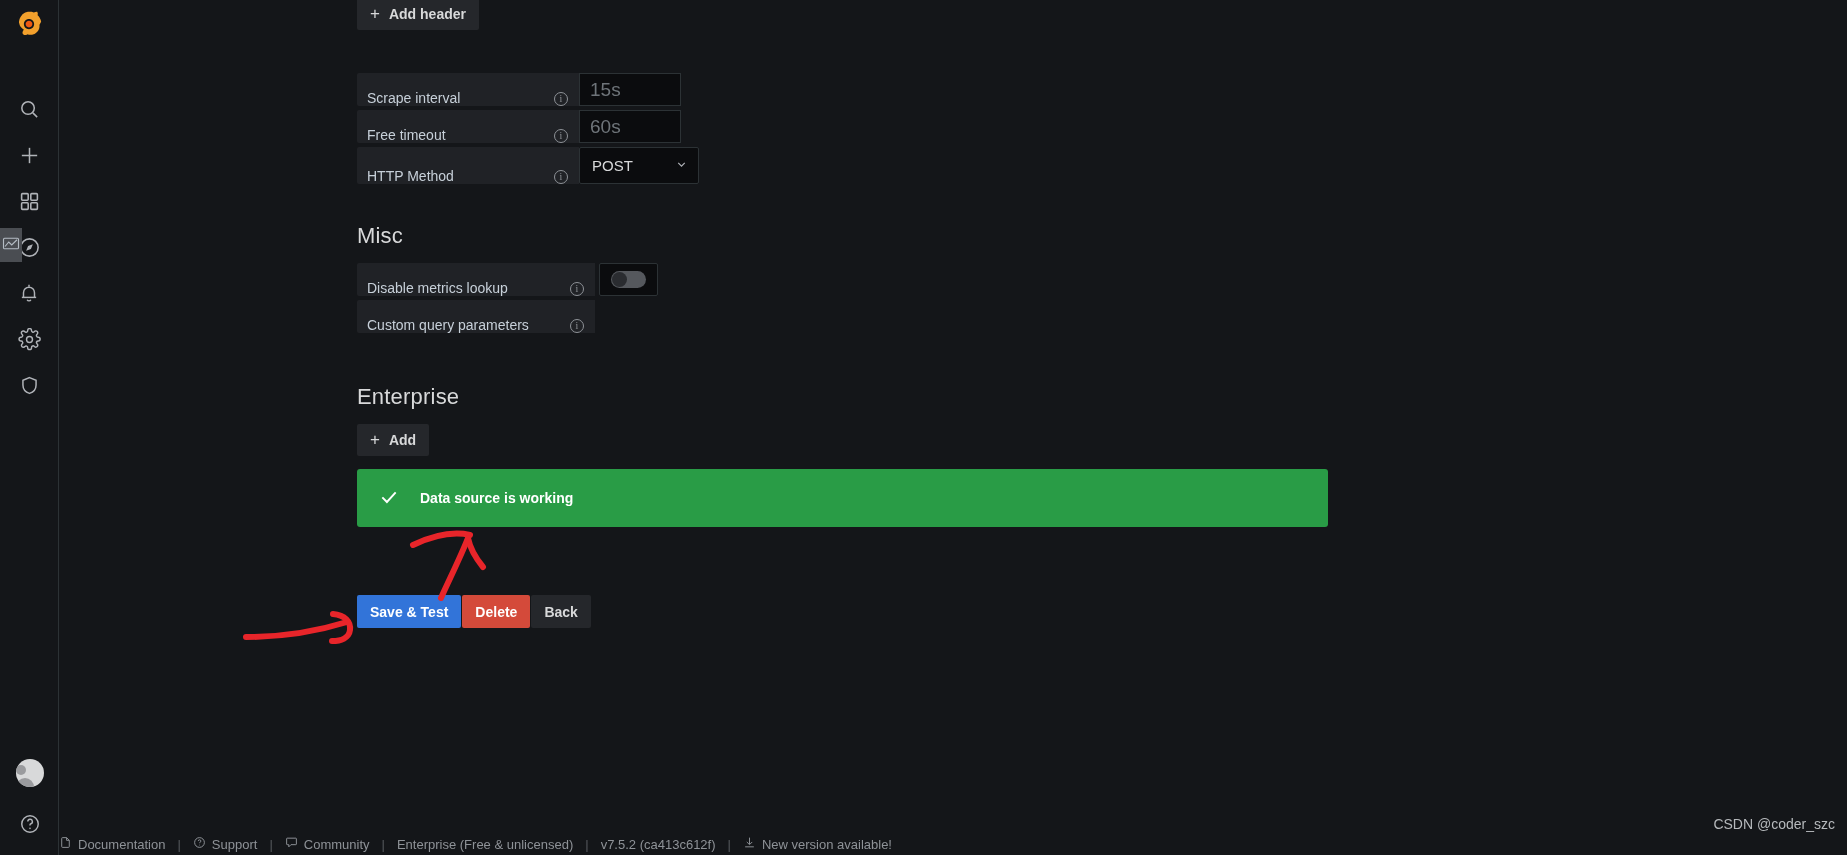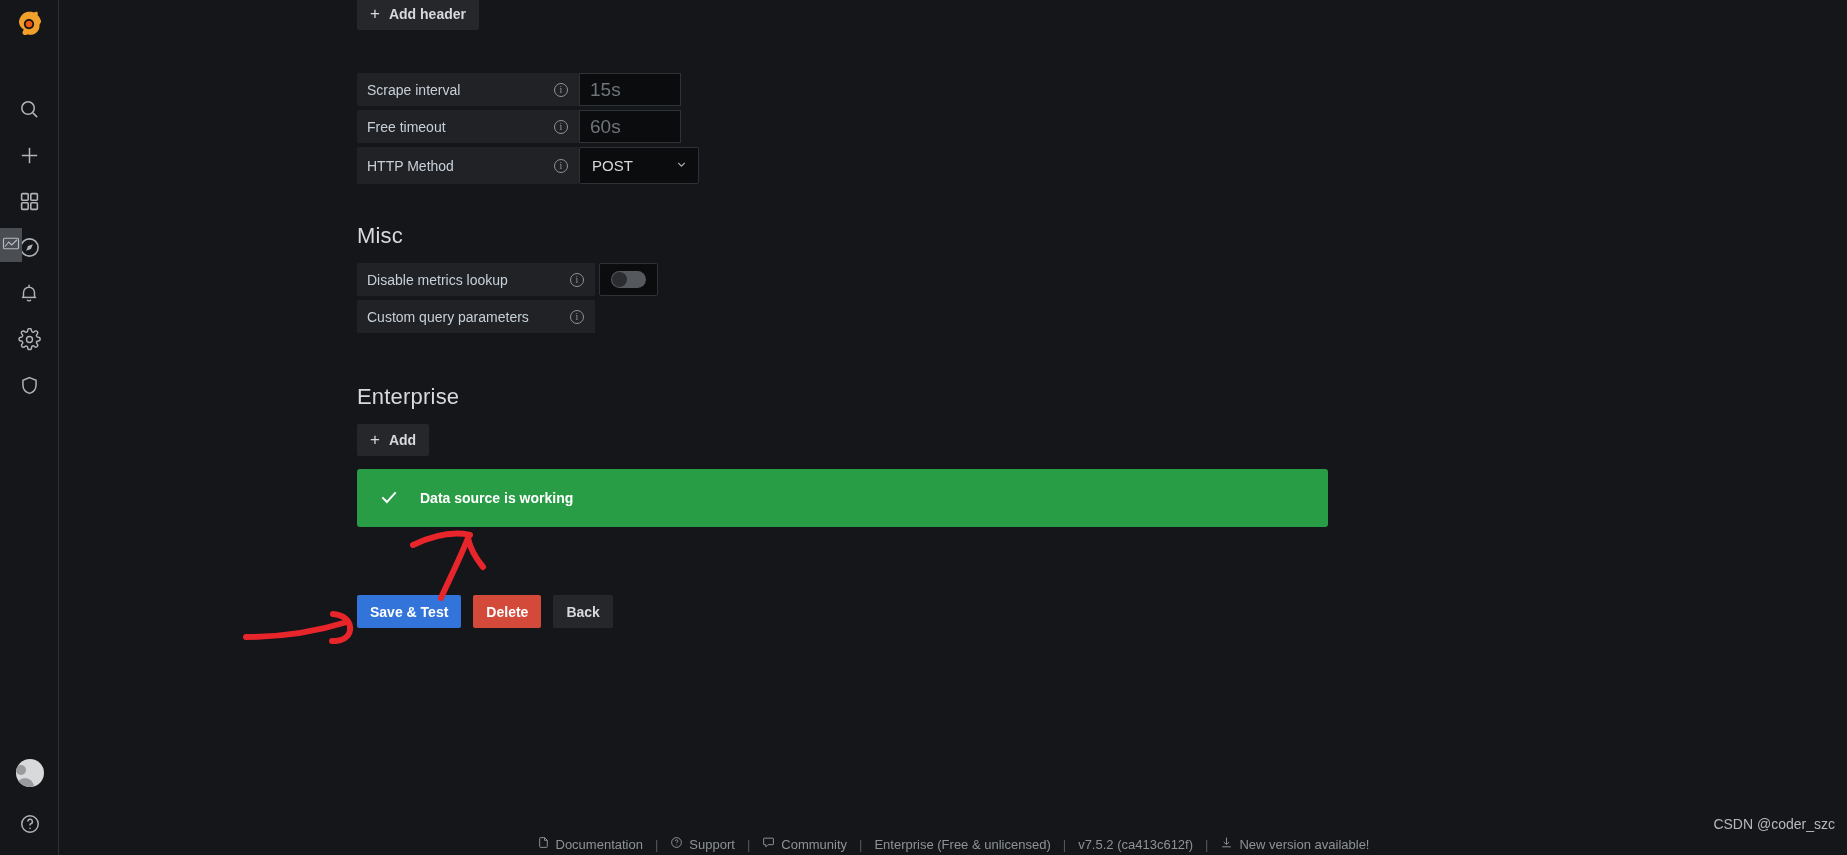--- a/index.html
+++ b/index.html
@@ -59,21 +59,21 @@
     cursor: pointer; white-space: nowrap;
   }
   .btn-secondary { background: #25272b; color: #d8d9da; }
   .btn-plus { font-size: 17px; font-weight: 400; line-height: 1; position: relative; top: -1px; }
 
   .add-header-btn { position: absolute; left: 0; top: -2px; }
 
   
   .field-row { display: flex; align-items: center; margin-bottom: 4px; }
   .field-label {
-    display: flex; align-items: center; justify-content: space-between;
+    display: flex; align-items: flex-end; justify-content: space-between;
     background: #202226;
     height: 33px; border-radius: 2px 0 0 2px;
     padding: 0 11px 0 10px;
     font-size: 14px; color: #c7d0d9;
   }
   .field-label .lbl { font-size: 14px; color: #c7d0d9; }
   .info-i {
     width: 14px; height: 14px; border-radius: 50%;
     border: 1px solid #8e9297;
     color: #8e9297; font-size: 10px; line-height: 12px;
@@ -129,21 +129,21 @@
   }
   .alert .check { font-size: 20px; font-weight: 400; line-height: 1; }
 
   .btn-primary { background: #3274d9; color: #fff; height: 33px; font-size: 14px; }
   .btn-danger  { background: #d44a3a; color: #ffffff; height: 33px; font-size: 14px; }
   .btn-back    { background: #25272b; color: #d8d9da; height: 33px; font-size: 14px; justify-content: flex-end; }
 
   
   .footer {
     position: absolute; left: 59px; bottom: 0; width: 1788px;
-    display: flex; align-items: center; justify-content: center;
+    display: flex; align-items: center; 
     gap: 0; padding-bottom: 3px;
     font-size: 13px; color: #8e9297;
   }
   .footer a { color: #8e9297; text-decoration: none; display: inline-flex; align-items: center; gap: 6px; }
   .sep { margin: 0 12px; color: #55585d; }
   .watermark {
     position: absolute; right: 12px; bottom: 23px;
     color: #b7babd; font-size: 14px;
   }
 
@@ -323,21 +323,21 @@
 
       <div class="alert" style="position:absolute; left:0; top:469px; width:971px;">
         <span class="check">
           <svg width="20" height="20" viewBox="0 0 24 24" fill="none" stroke="#ffffff" stroke-width="2.3">
             <polyline points="4,12.5 9.5,18 20,6.5"></polyline>
           </svg>
         </span>
         <span>Data source is working</span>
       </div>
 
-      <div style="position:absolute; left:0; top:595px; display:flex; gap:12px;">
+      <div style="position:absolute; left:0; top:595px; display:flex; gap:1px;">
         <button class="btn btn-primary">
           <span>Save &amp; Test</span>
         </button>
         <button class="btn btn-danger">
           <span>Delete</span>
         </button>
         <button class="btn btn-back">
           <span>Back</span>
         </button>
       </div>

